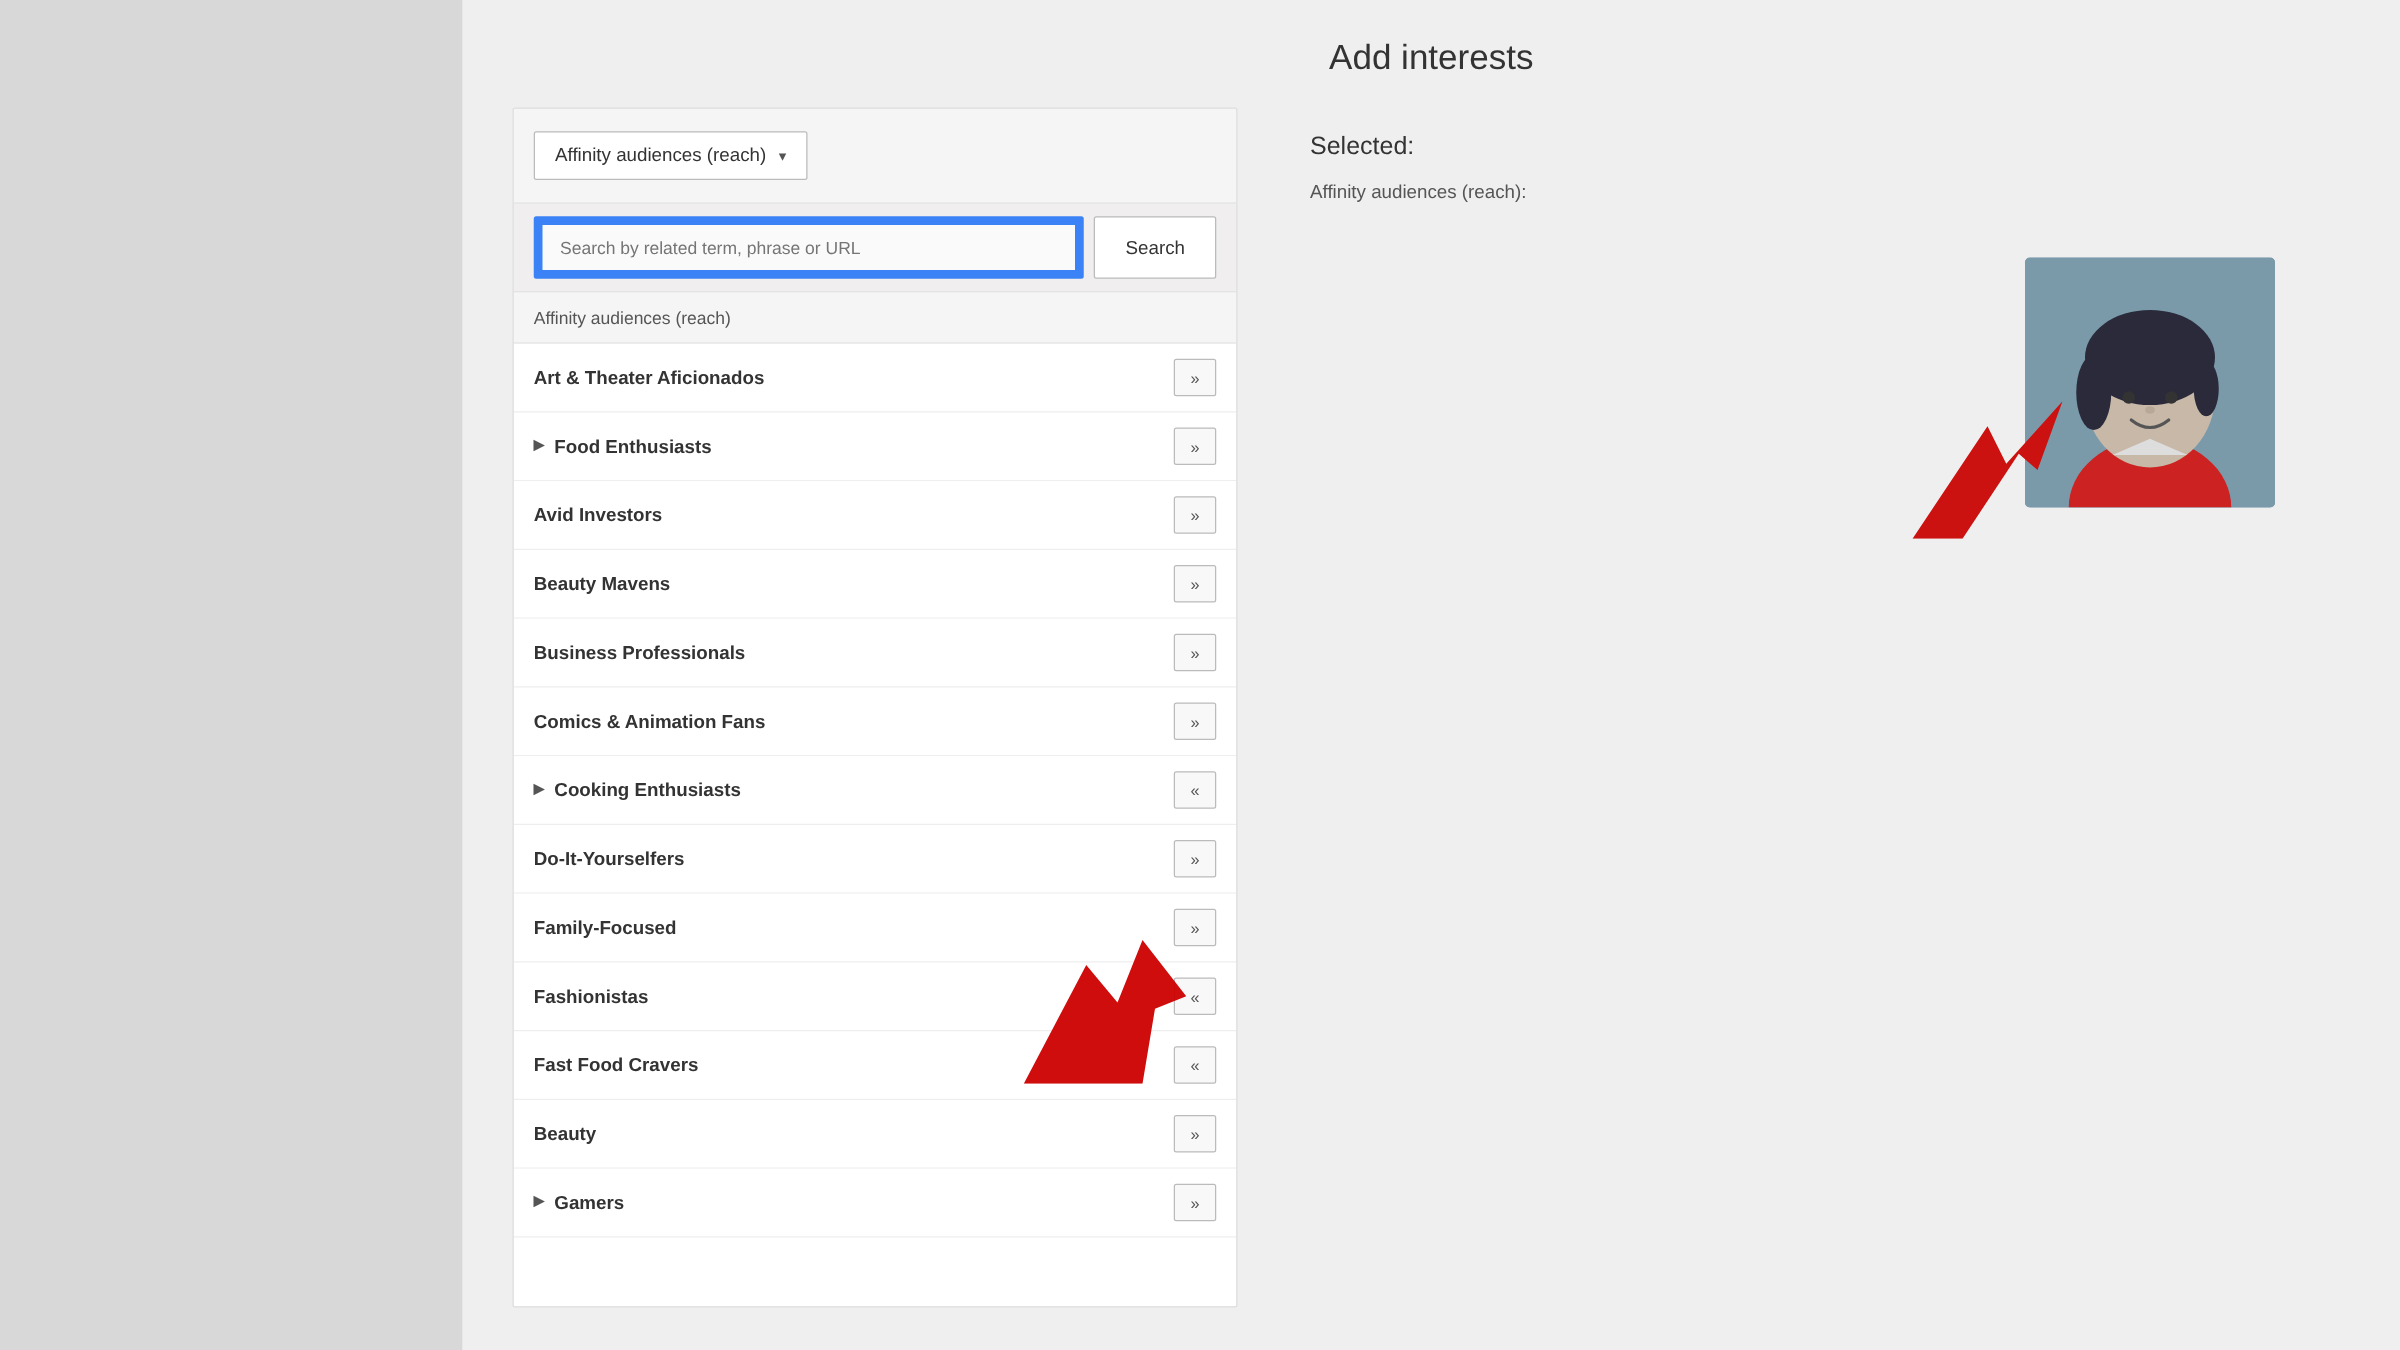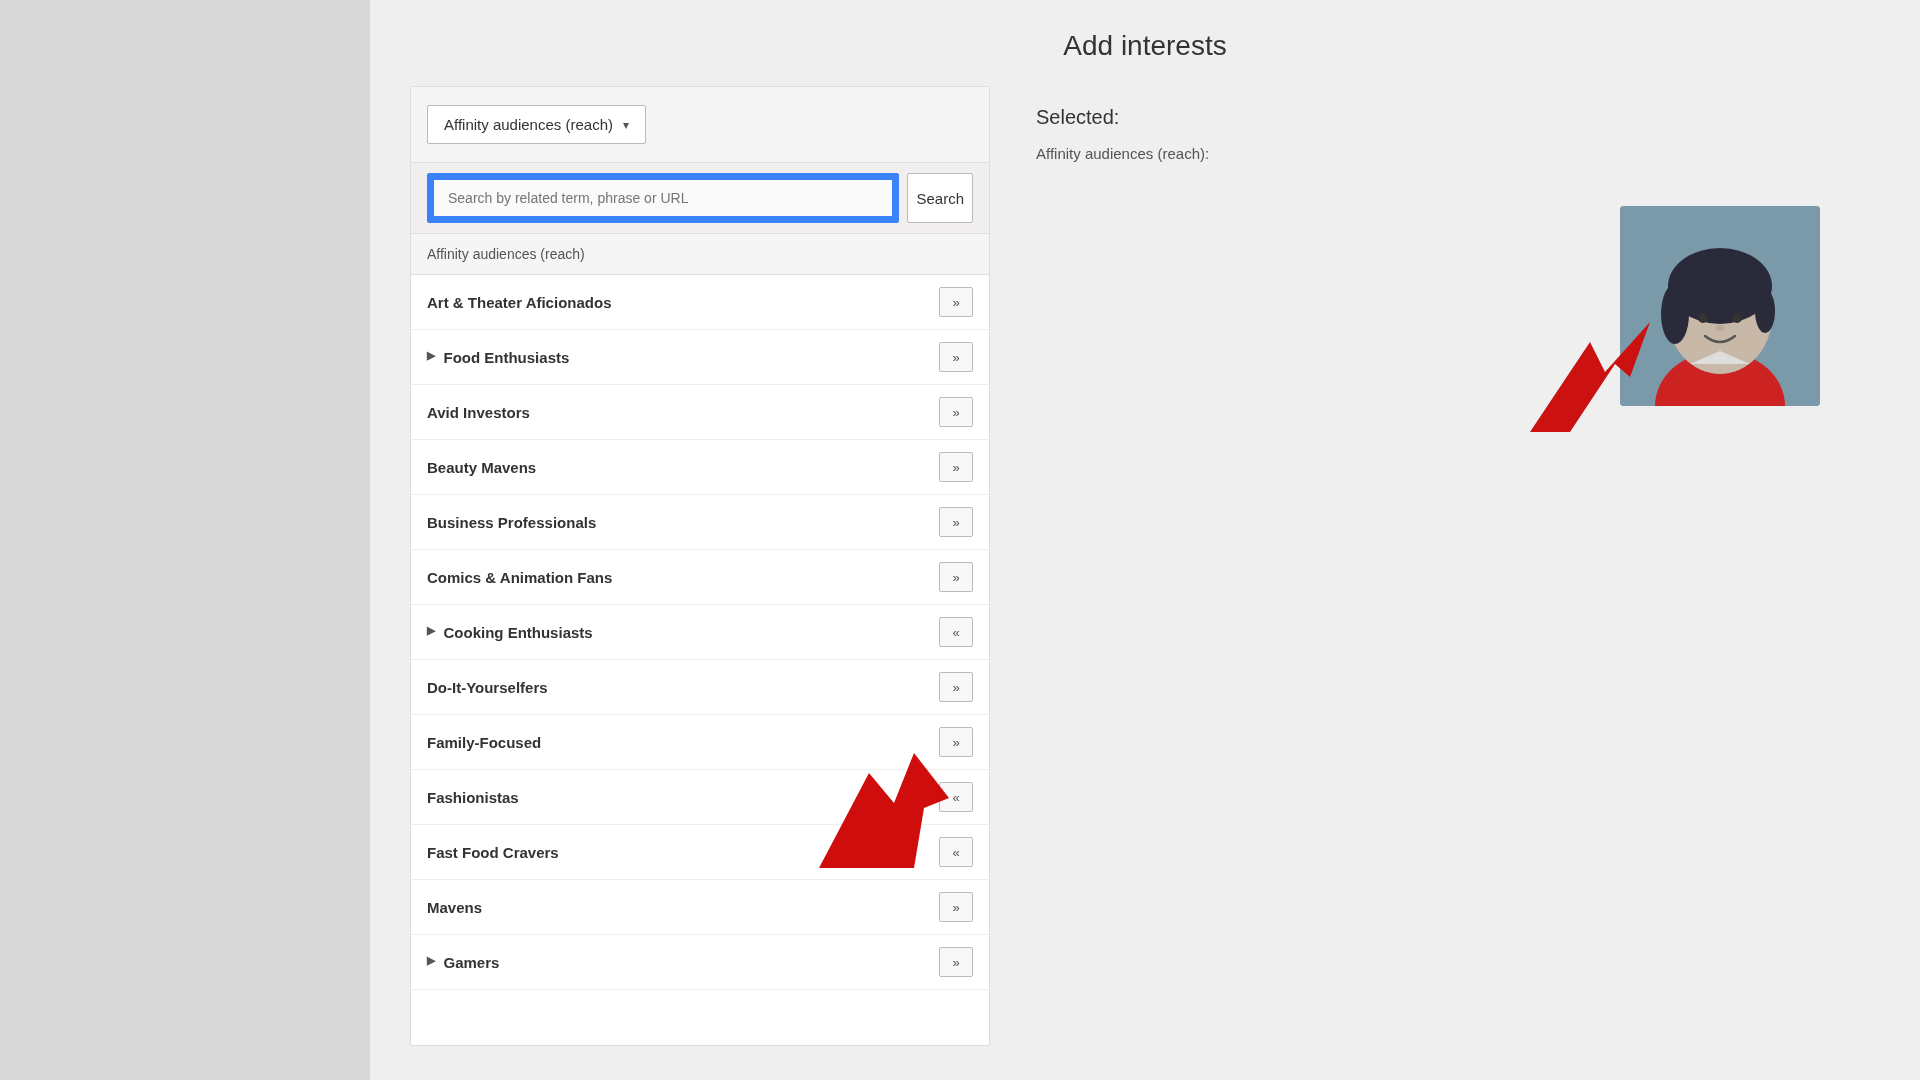--- a/index.html
+++ b/index.html
@@ -30,21 +30,21 @@
     .page-title {
       font-size: 28px;
       font-weight: 300;
       color: #333;
       margin-bottom: 24px;
       text-align: center;
     }
 
     .content-area {
       display: flex;
-      gap: 4px;
+      gap: 16px;
       height: calc(1080px - 120px);
     }
 
     .left-section {
       width: 580px;
       background: #f5f5f5;
       border: 1px solid #ddd;
       border-radius: 2px;
       overflow: hidden;
       display: flex;
@@ -88,21 +88,21 @@
       padding: 10px 14px;
       border: 7px solid #3b82f6;
       background: #fafafa;
       font-size: 14px;
       color: #c2410c;
       border-radius: 2px;
       outline: none;
     }
 
     .search-btn {
-      padding: 10px 8px;
+      padding: 10px 24px;
       background: #fff;
       border: 1px solid #bbb;
       border-radius: 2px;
       font-size: 15px;
       color: #333;
       cursor: pointer;
     }
 
     .category-header {
       padding: 12px 16px;
@@ -325,21 +325,21 @@
 
         <div class="list-item">
           <span class="item-label light">
             <span>Fast Food Cravers</span>
           </span>
           <button class="add-btn remove">«</button>
         </div>
 
         <div class="list-item">
           <span class="item-label light">
-            <span>Mavens</span>
+            <span>Beauty</span>
           </span>
           <button class="add-btn">»</button>
         </div>
 
         <div class="list-item">
           <span class="item-label light">
             <span class="expand-arrow">▶</span>
             <span>Gamers</span>
           </span>
           <button class="add-btn">»</button>

